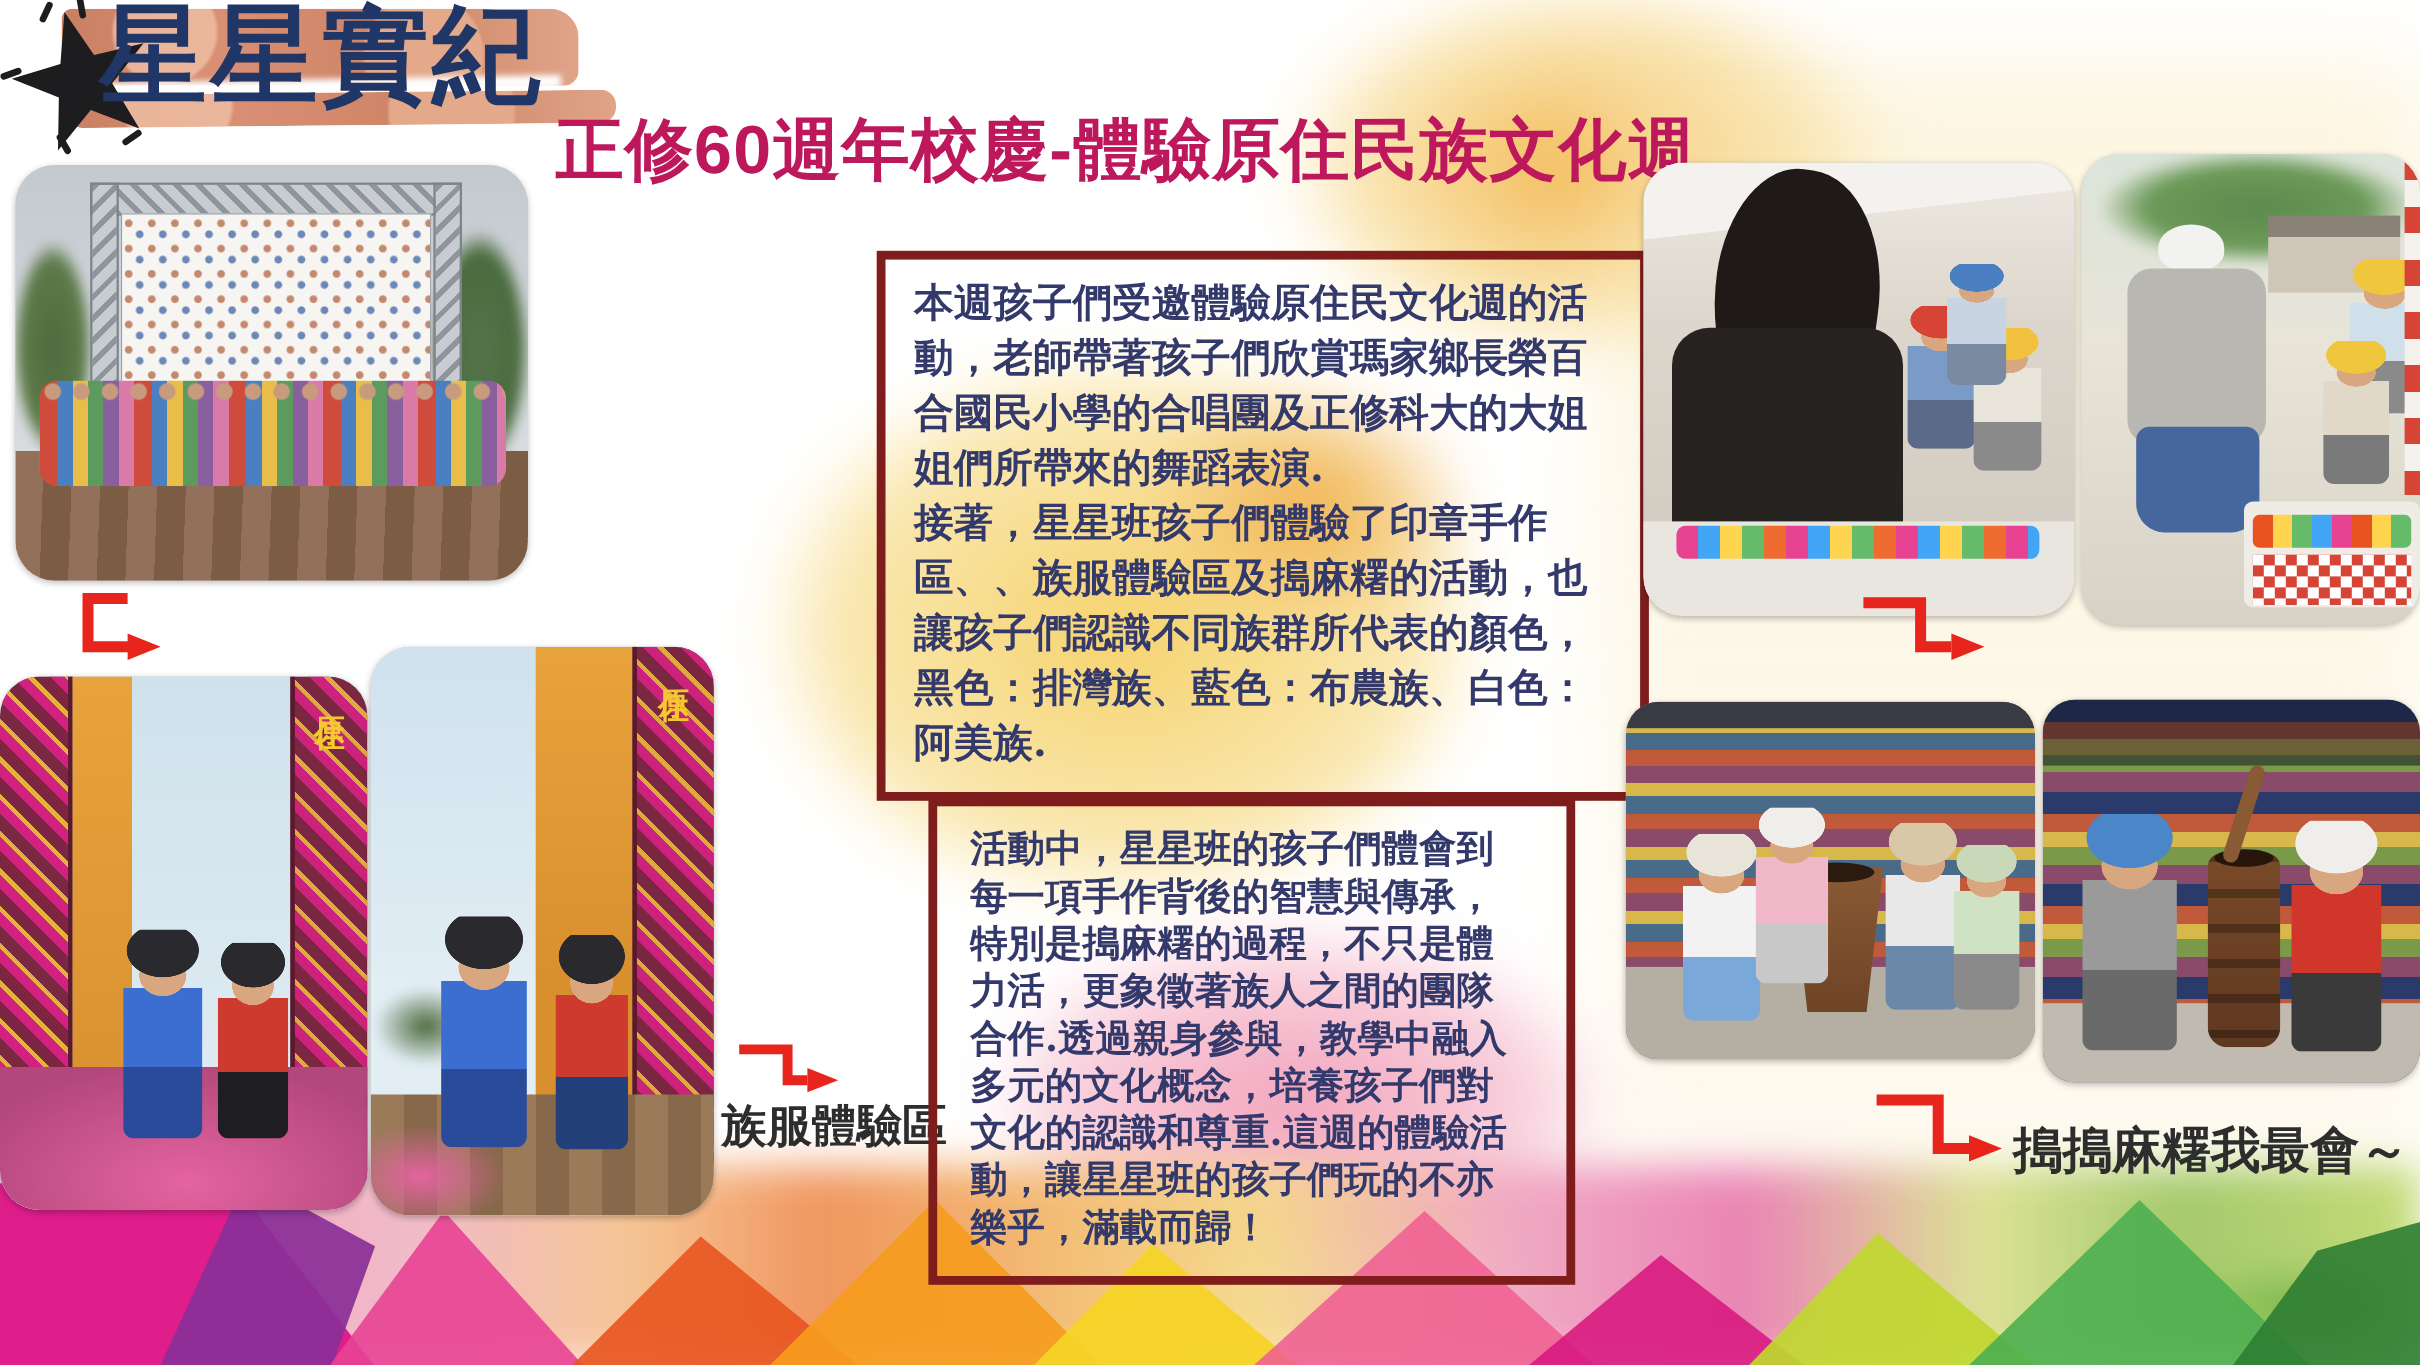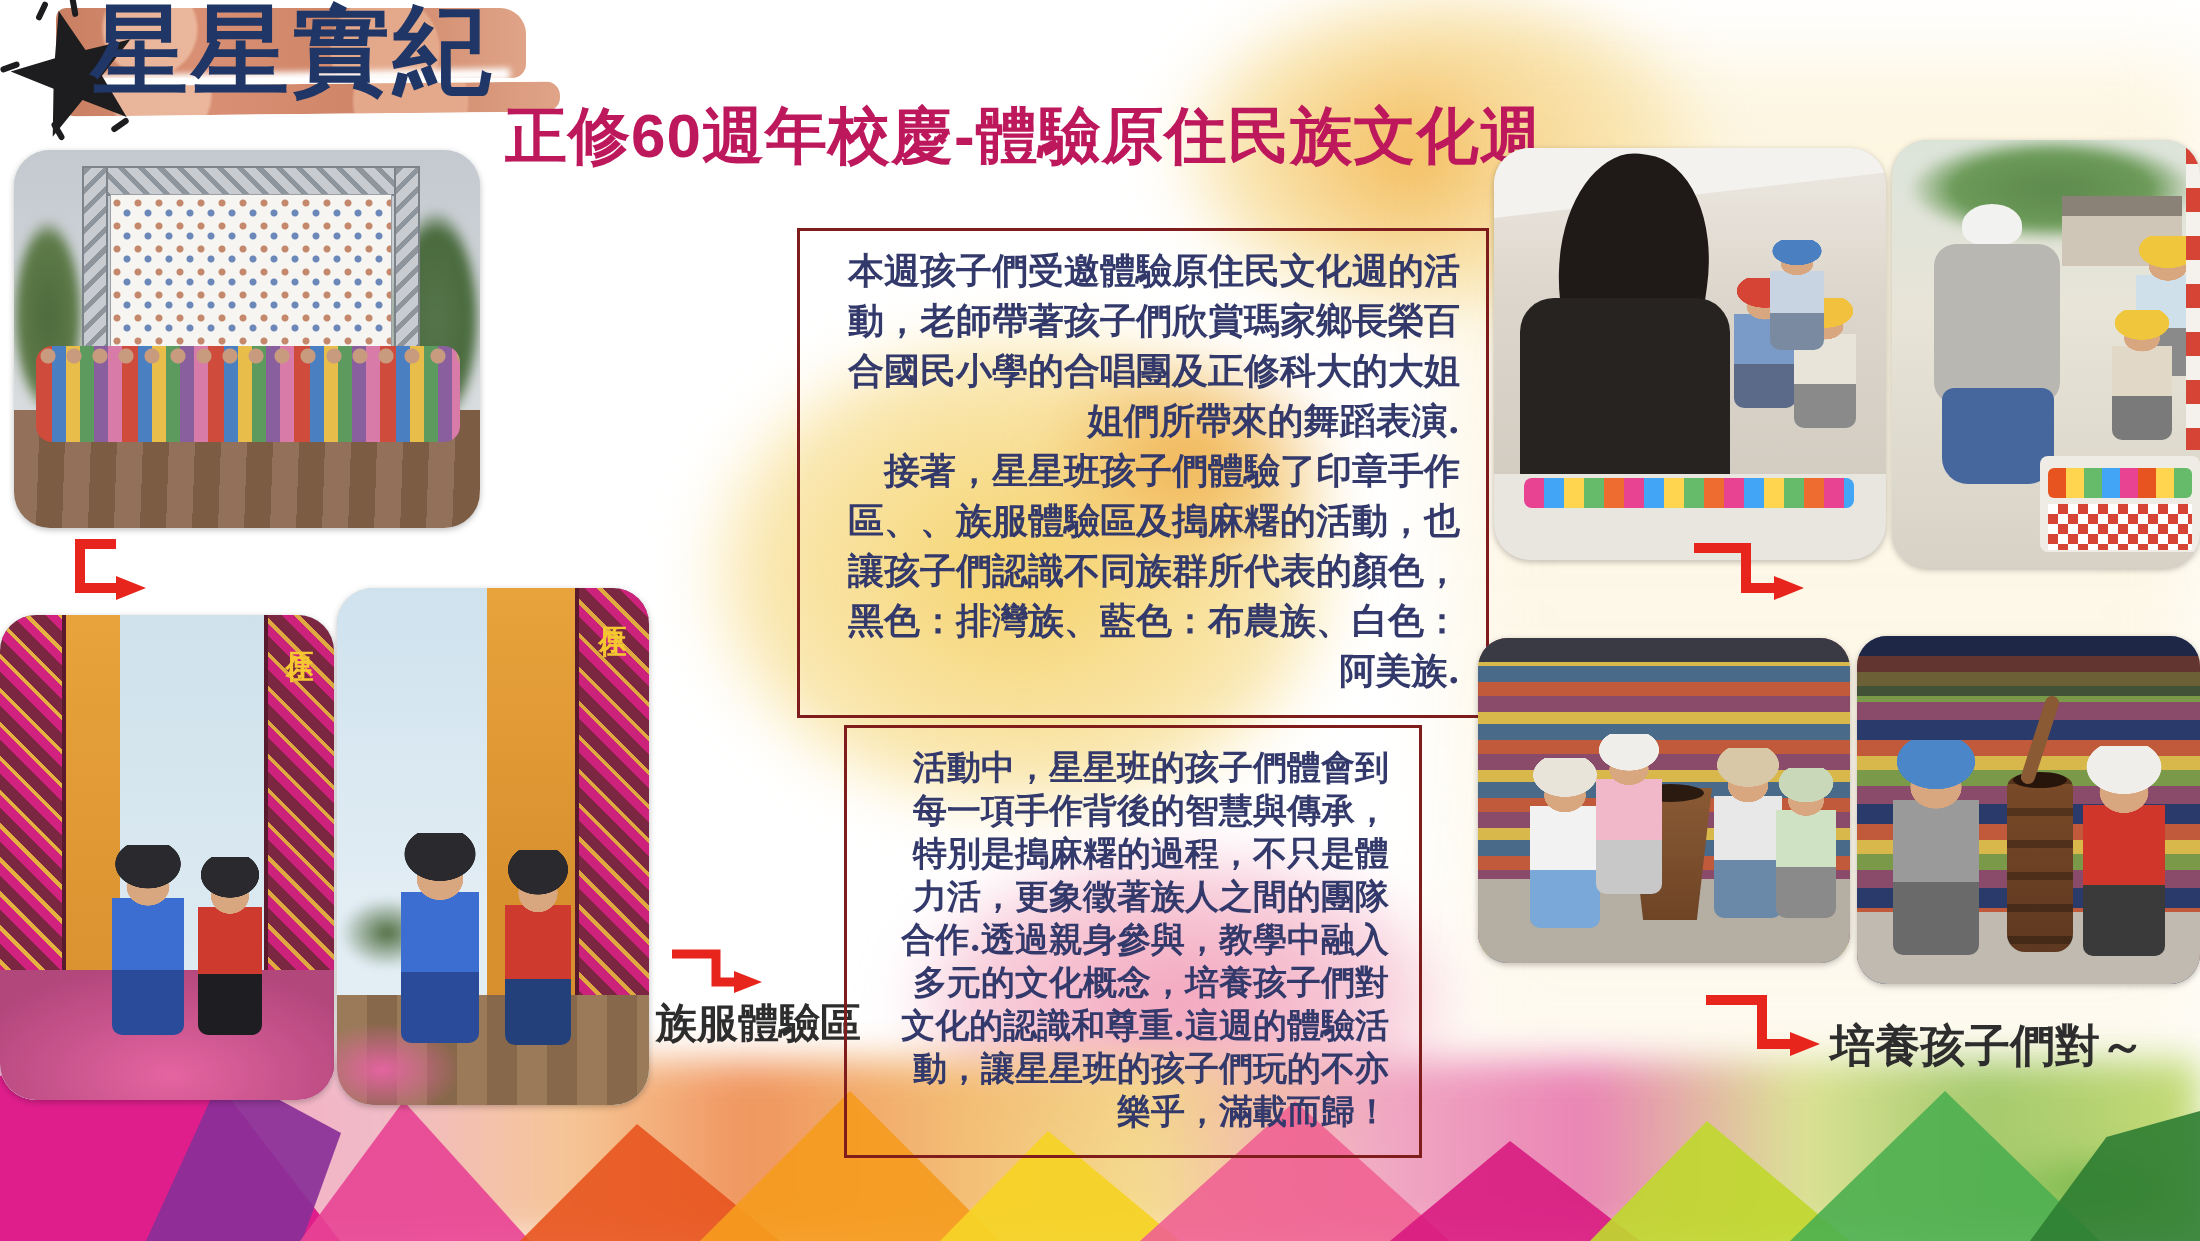--- a/index.html
+++ b/index.html
@@ -67,21 +67,21 @@
   
   .photo{position:absolute;border-radius:36px;overflow:hidden;box-shadow:0 2px 6px rgba(0,0,0,.25);background:#cfd4d8;}
   .ph{position:absolute;}
   .kid{position:absolute;background-repeat:no-repeat;background-image:
       radial-gradient(ellipse 46% 13% at 50% 10%, var(--hat) 98%, transparent),
       radial-gradient(ellipse 30% 10% at 50% 22%, var(--skin) 98%, transparent),
       linear-gradient(180deg, transparent 0 28%, var(--shirt) 28% 66%, var(--pants) 66% 100%);
       border-radius:10px;}
 
   
-  .tbox{position:absolute;border:3px solid #7f1d1d;background:transparent;text-align:right;}
+  .tbox{position:absolute;border:8px solid #7f1d1d;background:transparent;}
   .tbox p{margin:0;white-space:pre-line;color:#333a6b;font-family:"DejaVu Serif", serif;font-weight:600;}
   .tbox1{left:797px;top:228px;width:686px;height:484px;}
   .tbox1 p{padding:14px 26px;font-size:36px;line-height:50px;}
   .tbox2{left:844px;top:725px;width:572px;height:427px;}
   .tbox2 p{padding:18px 30px;font-size:34px;line-height:43px;}
 
   
   .caption{position:absolute;font-weight:700;color:#2d2d2d;white-space:nowrap;font-family:"Liberation Sans", sans-serif;}
   .cap1{left:158px;top:530px;font-size:41px;}
   .cap2{left:1820px;top:563px;font-size:46px;}
@@ -267,15 +267,15 @@
     <div class="ph" style="left:156px;top:136px;width:54px;height:16px;background:#27150c;border-radius:50%;"></div>
     <div class="ph" style="left:176px;top:58px;width:14px;height:92px;background:#8a5a34;border-radius:7px;transform:rotate(18deg);"></div>
     <div class="kid" style="left:36px;top:104px;width:86px;height:215px;--hat:#4a86c8;--skin:#d9a77f;--shirt:#9a9a9a;--pants:#6a6a6a;"></div>
     <div class="kid" style="left:226px;top:110px;width:82px;height:210px;--hat:#f0eeea;--skin:#d9a77f;--shirt:#d0372a;--pants:#3a3a3a;"></div>
   </div>
 
   <svg class="arrow-svg" style="left:1698px;top:992px;" width="135" height="70">
     <path d="M8 8 H64 V52 H92" stroke="#e8251c" stroke-width="10" fill="none"></path>
     <polygon points="92,40 122,52 92,64" fill="#e8251c"></polygon>
   </svg>
-  <div class="caption cap4">培養孩子們對～</div>
+  <div class="caption cap4">搗搗麻糬我最會～</div>
 
 </div>
 
 </body></html>

